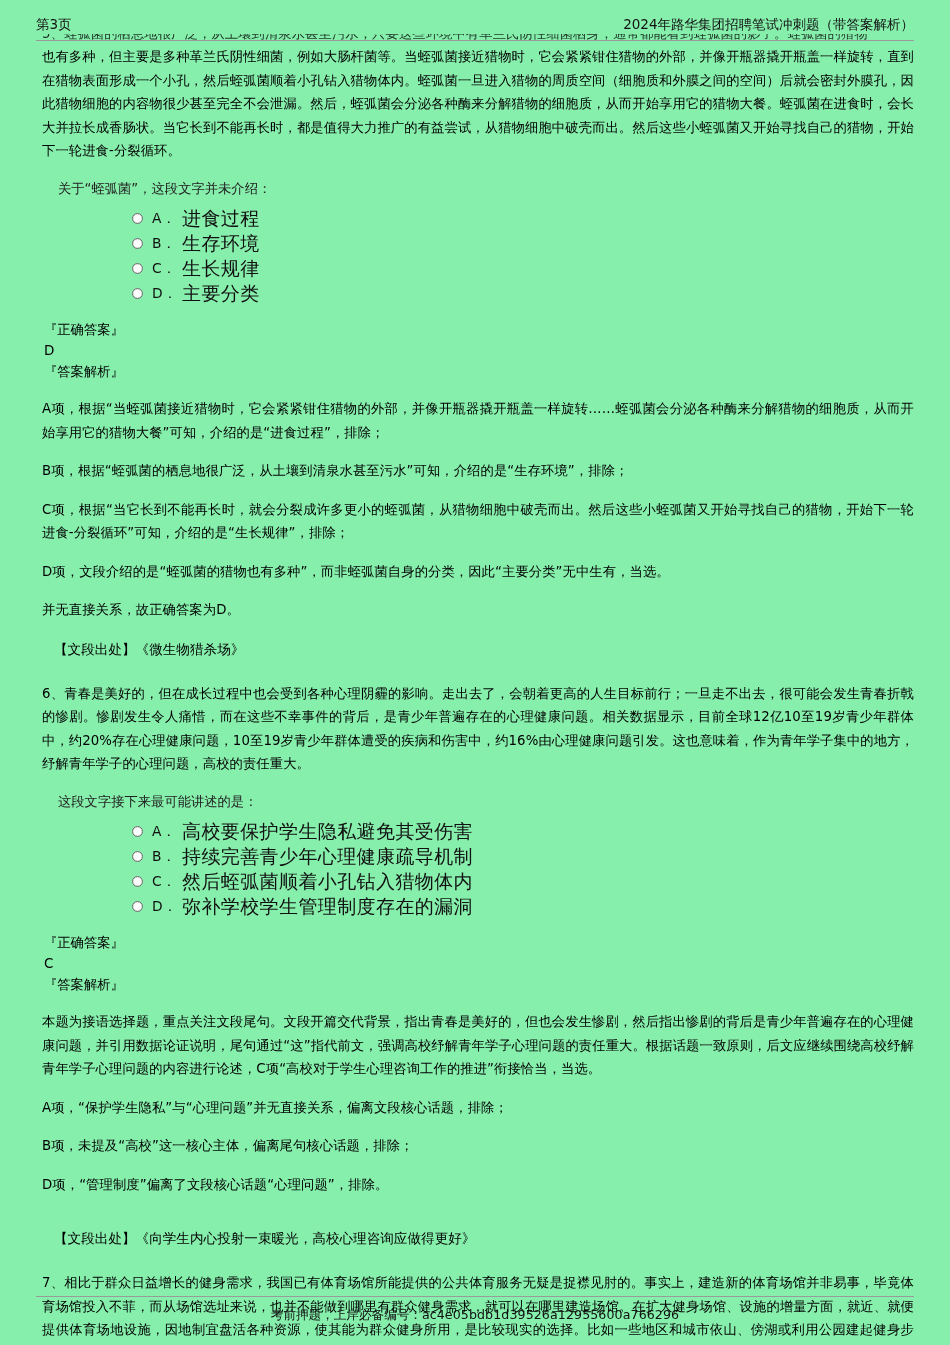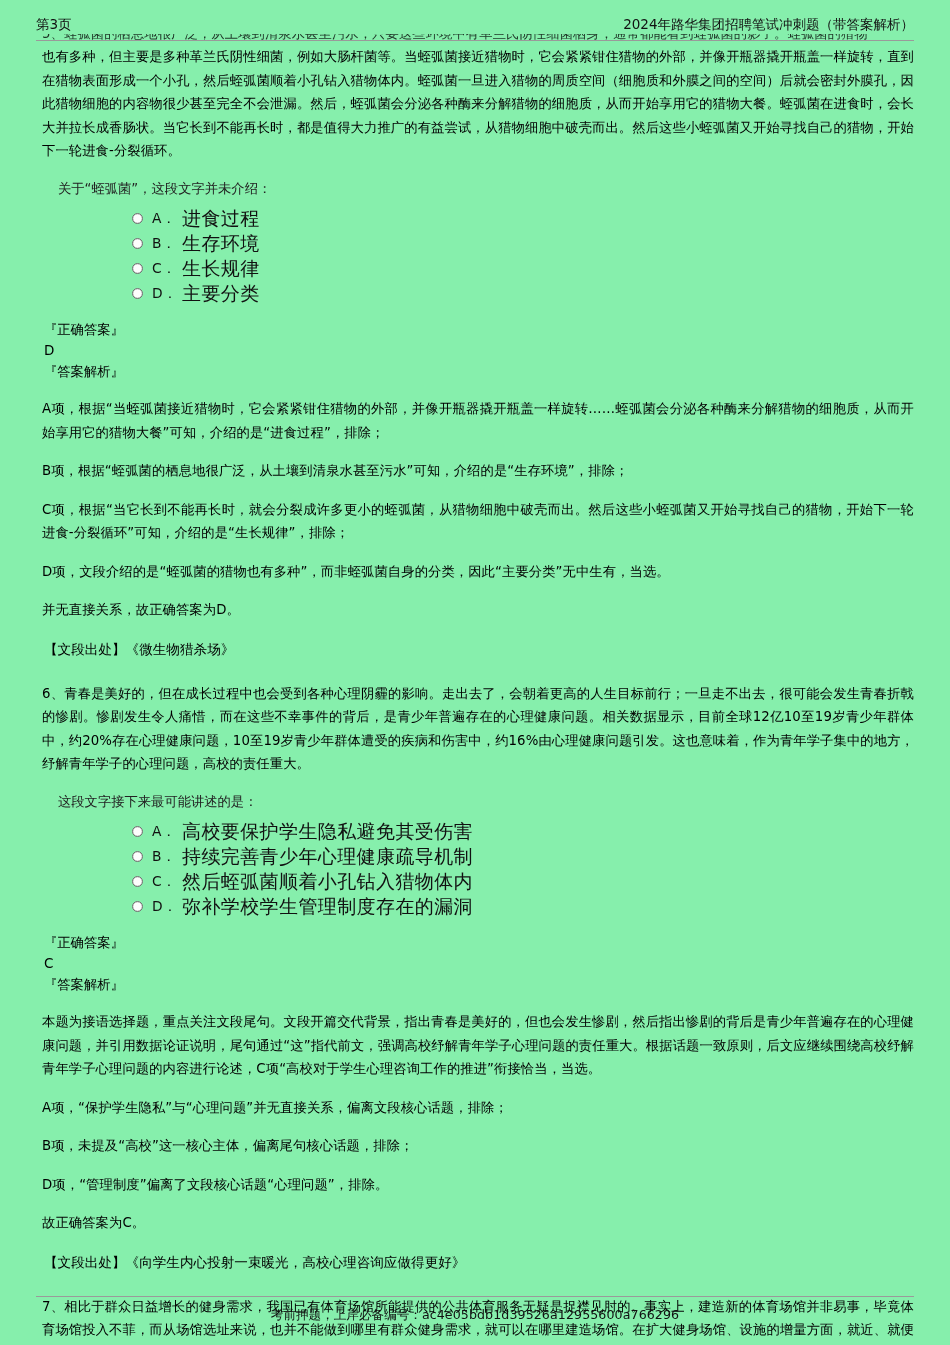--- a/index.html
+++ b/index.html
@@ -135,21 +135,21 @@
   }
   .ans-value {
     font-size: 13.5px;
     line-height: 21px;
     margin-left: 2px;
     letter-spacing: 0.3px;
   }
   .source-line {
     font-size: 13.6px;
     line-height: 24px;
-    margin-left: 2px;
+    margin-left: 12px;
   }
 
   
   .page-footer {
     position: absolute;
     bottom: 16px;
     left: 36px;
     right: 36px;
     height: 28px;
     border-top: 1px solid #9a9a9a;
@@ -266,21 +266,20 @@
 
       <div class="gap-md"></div>
       <div class="para">本题为接语选择题，重点关注文段尾句。文段开篇交代背景，指出青春是美好的，但也会发生惨剧，然后指出惨剧的背后是青少年普遍存在的心理健康问题，并引用数据论证说明，尾句通过“这”指代前文，强调高校纾解青年学子心理问题的责任重大。根据话题一致原则，后文应继续围绕高校纾解青年学子心理问题的内容进行论述，C项“高校对于学生心理咨询工作的推进”衔接恰当，当选。</div>
       <div class="gap-md"></div>
       <div class="para">A项，“保护学生隐私”与“心理问题”并无直接关系，偏离文段核心话题，排除；</div>
       <div class="gap-md"></div>
       <div class="para">B项，未提及“高校”这一核心主体，偏离尾句核心话题，排除；</div>
       <div class="gap-md"></div>
       <div class="para">D项，“管理制度”偏离了文段核心话题“心理问题”，排除。</div>
       <div class="gap-md"></div>
-      <div class="para">故正确答案为C。</div>
       <div class="gap-md"></div>
       <div class="source-line">【文段出处】《向学生内心投射一束暖光，高校心理咨询应做得更好》</div>
     </div>
 
     <div class="gap-lg"></div>
 
     <div>
       <div class="para">7、相比于群众日益增长的健身需求，我国已有体育场馆所能提供的公共体育服务无疑是捉襟见肘的。事实上，建造新的体育场馆并非易事，毕竟体育场馆投入不菲，而从场馆选址来说，也并不能做到哪里有群众健身需求，就可以在哪里建造场馆。在扩大健身场馆、设施的增量方面，就近、就便提供体育场地设施，因地制宜盘活各种资源，使其能为群众健身所用，是比较现实的选择。比如一些地区和城市依山、傍湖或利用公园建起健身步道，一些街道和社区辟出健身休闲场地等，都是值得大力推广的有益尝试。</div>
     </div>
 

